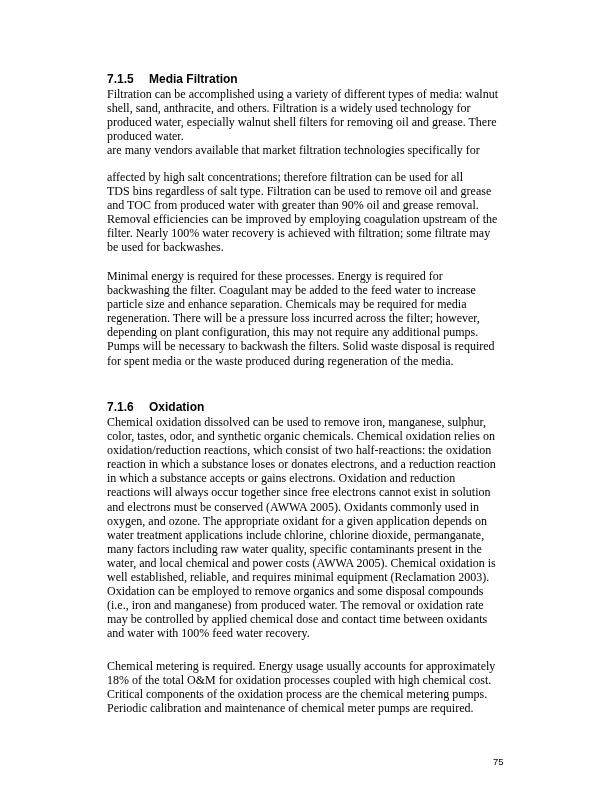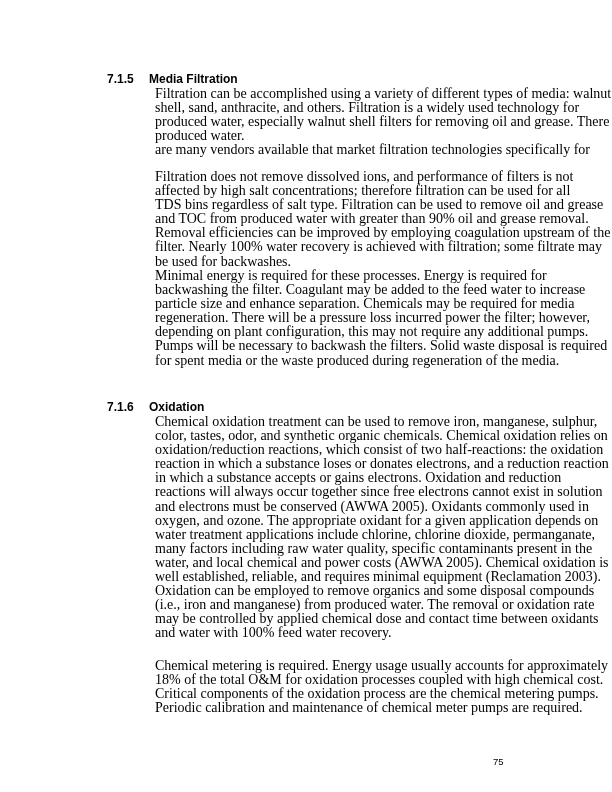--- a/index.html
+++ b/index.html
@@ -6,23 +6,22 @@
     body { width: 612px; height: 792px; position: relative; overflow: hidden; }
     .page { position: absolute; left: 0; top: 0; width: 584px; height: 792px; background: #fff; }
     .heading {
       position: absolute; left: 107px;
       font-family: "Liberation Sans", sans-serif; font-weight: bold; font-size: 12px;
       color: #000; white-space: nowrap; line-height: 14px;
     }
     .heading .num { display: inline-block; width: 42px; }
     .para {
       position: absolute; left: 107px; width: 410px;
-      font-family: "Liberation Serif", serif; font-size: 14px; line-height: 14.1px;
+      font-family: "Liberation Serif", serif; font-size: 12px; line-height: 14.1px;
       color: #000;
-      margin-left: 48px;
     }
     .line { display: block; white-space: nowrap; }
     .pagenum {
       position: absolute; left: 493px; top: 744px;
       font-family: "Liberation Sans", sans-serif; font-size: 9.5px; color: #000; margin-top: 12px;
     }
   </style>
 </head>
 <body>
 
@@ -34,45 +33,44 @@
 
   <div class="para" style="top:87px;">
     <span class="line">Filtration can be accomplished using a variety of different types of media:  walnut</span>
     <span class="line">shell, sand, anthracite, and others.  Filtration is a widely used technology for</span>
     <span class="line">produced water, especially walnut shell filters for removing oil and grease.  There</span>
     <span class="line">produced water.</span>
     <span class="line">are many vendors available that market filtration technologies specifically for</span>
   </div>
 
   <div class="para" style="top:170px;">
-    <span class="line">Filtration does not remove dissolved ions, and performance of filters is not</span>
     <span class="line">affected by high salt concentrations; therefore filtration can be used for all</span>
     <span class="line">TDS bins regardless of salt type.  Filtration can be used to remove oil and grease</span>
     <span class="line">and TOC from produced water with greater than 90% oil and grease removal.</span>
     <span class="line">Removal efficiencies can be improved by employing coagulation upstream of the</span>
     <span class="line">filter.  Nearly 100% water recovery is achieved with filtration; some filtrate may</span>
     <span class="line">be used for backwashes.</span>
   </div>
 
   <div class="para" style="top:269px;">
     <span class="line">Minimal energy is required for these processes.  Energy is required for</span>
     <span class="line">backwashing the filter.  Coagulant may be added to the feed water to increase</span>
     <span class="line">particle size and enhance separation.  Chemicals may be required for media</span>
-    <span class="line">regeneration.  There will be a pressure loss incurred power the filter; however,</span>
+    <span class="line">regeneration.  There will be a pressure loss incurred across the filter; however,</span>
     <span class="line">depending on plant configuration, this may not require any additional pumps.</span>
     <span class="line">Pumps will be necessary to backwash the filters.  Solid waste disposal is required</span>
     <span class="line">for spent media or the waste produced during regeneration of the media.</span>
   </div>
 
   <div class="heading" style="top:400px;">
     <span class="num">7.1.6</span><span>Oxidation</span>
   </div>
 
   <div class="para" style="top:415px;">
-    <span class="line">Chemical oxidation treatment can be used to remove iron, manganese, sulphur,</span>
+    <span class="line">Chemical oxidation dissolved can be used to remove iron, manganese, sulphur,</span>
     <span class="line">color, tastes, odor, and synthetic organic chemicals.  Chemical oxidation relies on</span>
     <span class="line">oxidation/reduction reactions, which consist of two half-reactions: the oxidation</span>
     <span class="line">reaction in which a substance loses or donates electrons, and a reduction reaction</span>
     <span class="line">in which a substance accepts or gains electrons.  Oxidation and reduction</span>
     <span class="line">reactions will always occur together since free electrons cannot exist in solution</span>
     <span class="line">and electrons must be conserved (AWWA 2005).  Oxidants commonly used in</span>
     <span class="line">oxygen, and ozone.  The appropriate oxidant for a given application depends on</span>
     <span class="line">water treatment applications include chlorine, chlorine dioxide, permanganate,</span>
     <span class="line">many factors including raw water quality, specific contaminants present in the</span>
     <span class="line">water, and local chemical and power costs (AWWA 2005).  Chemical oxidation is</span>

